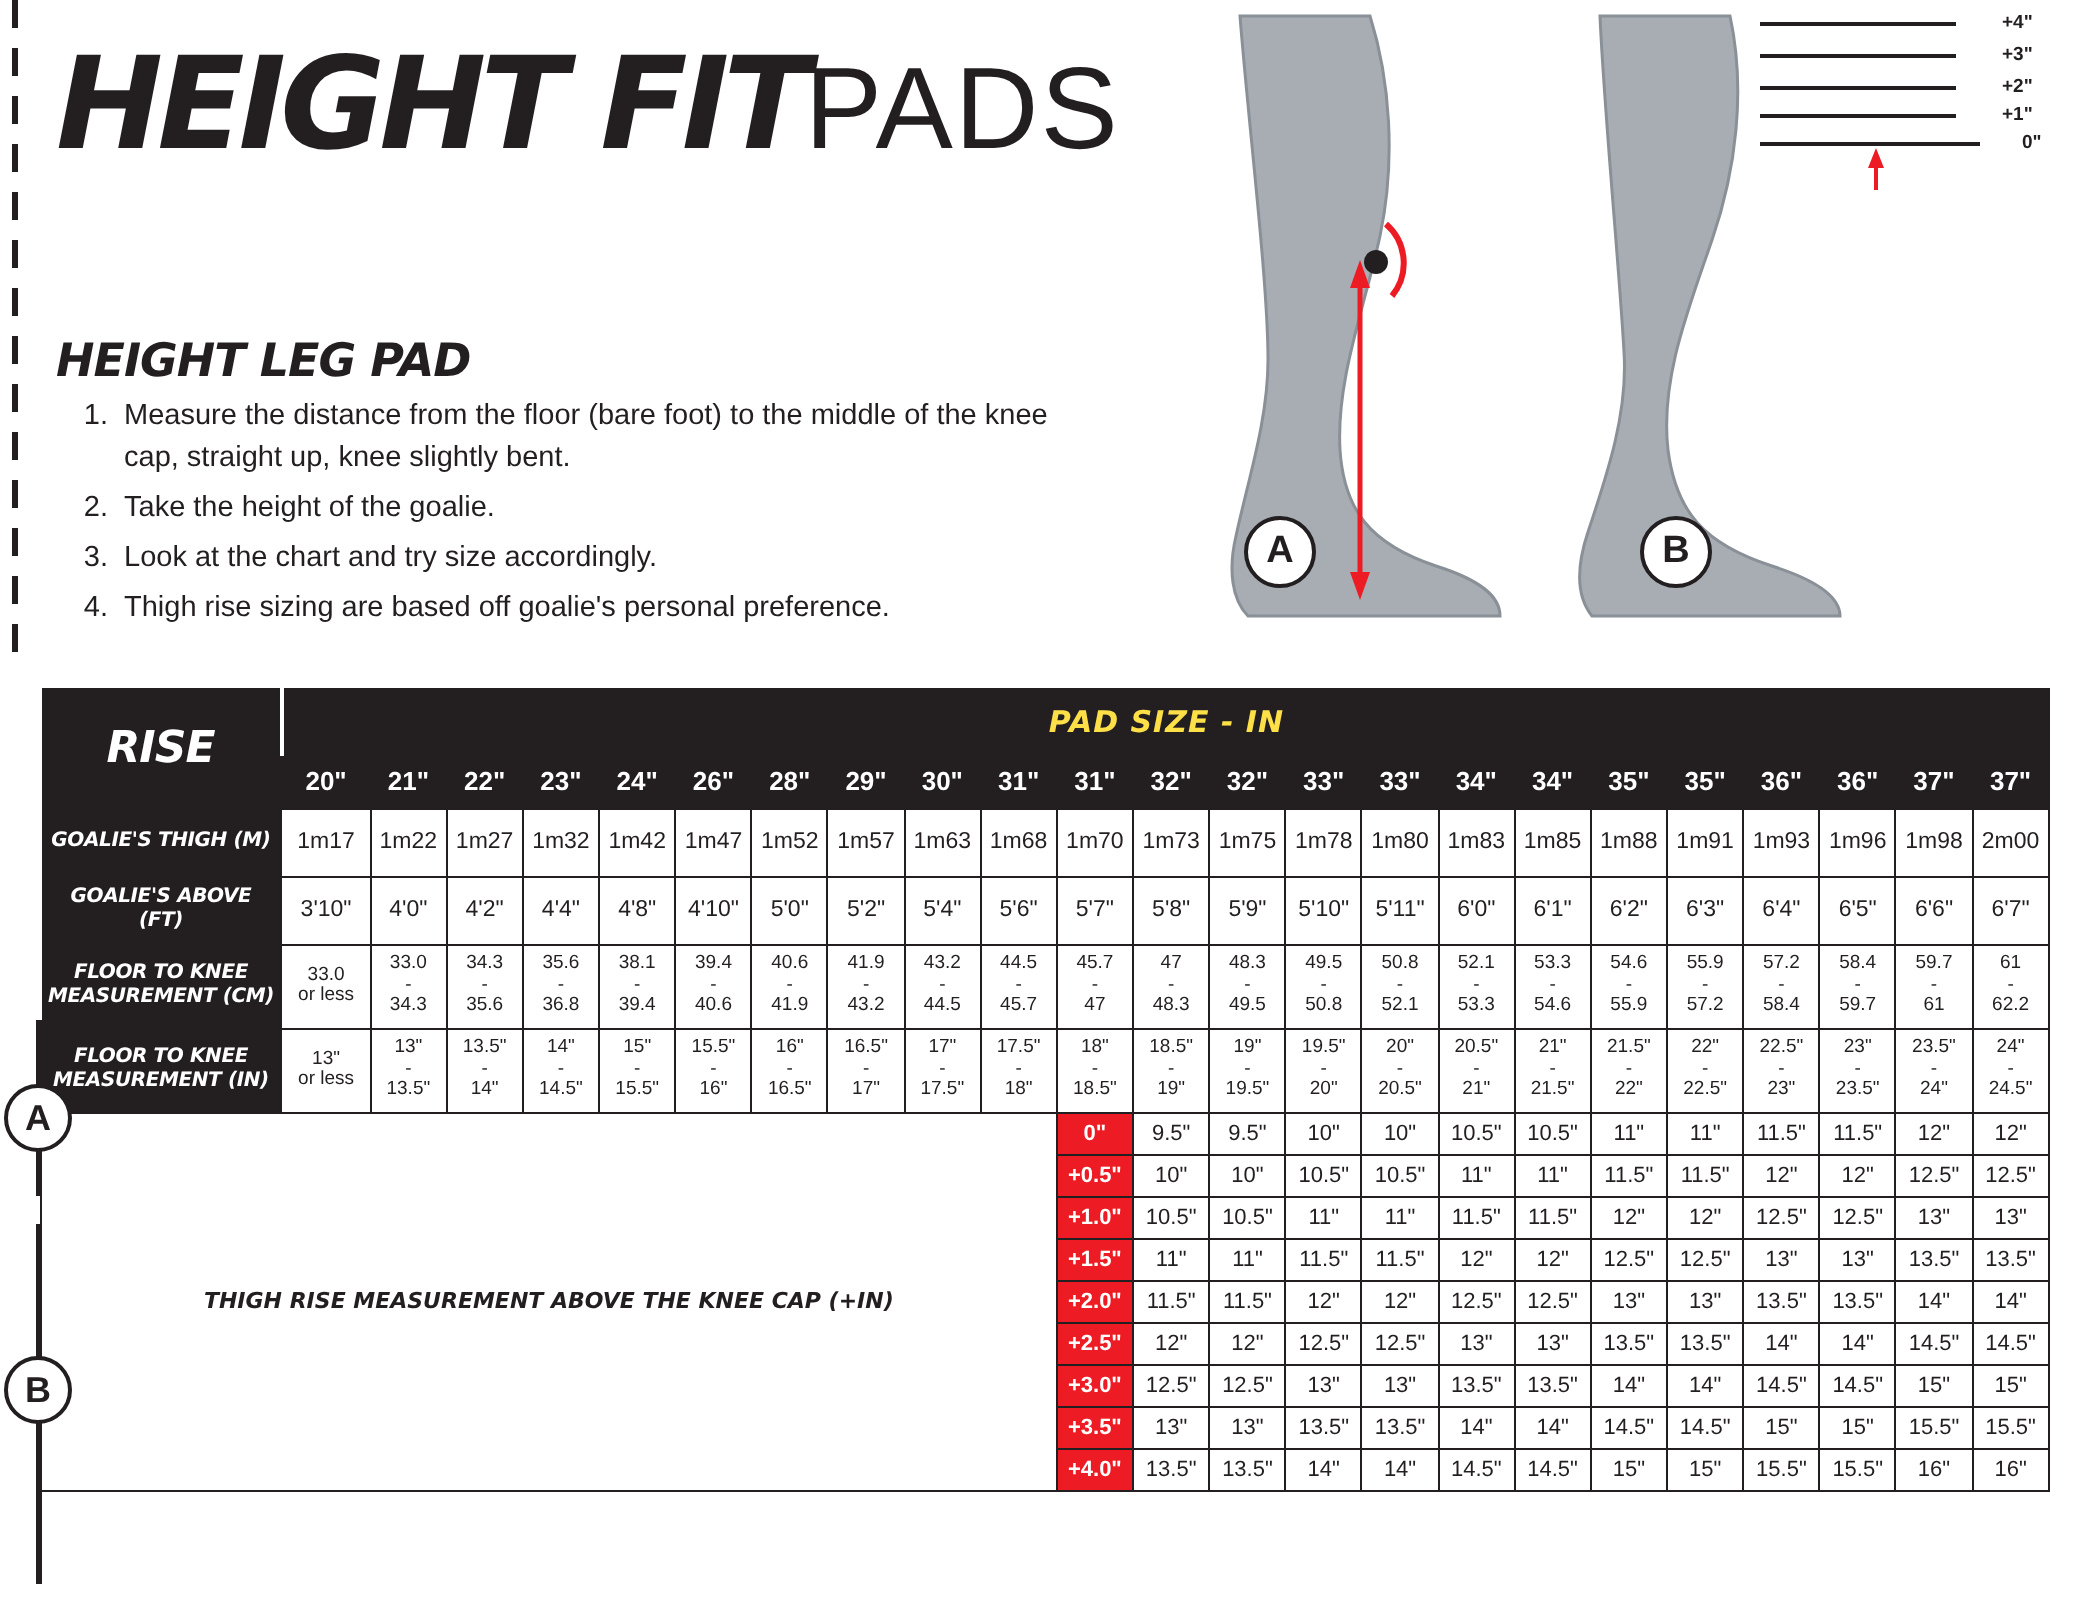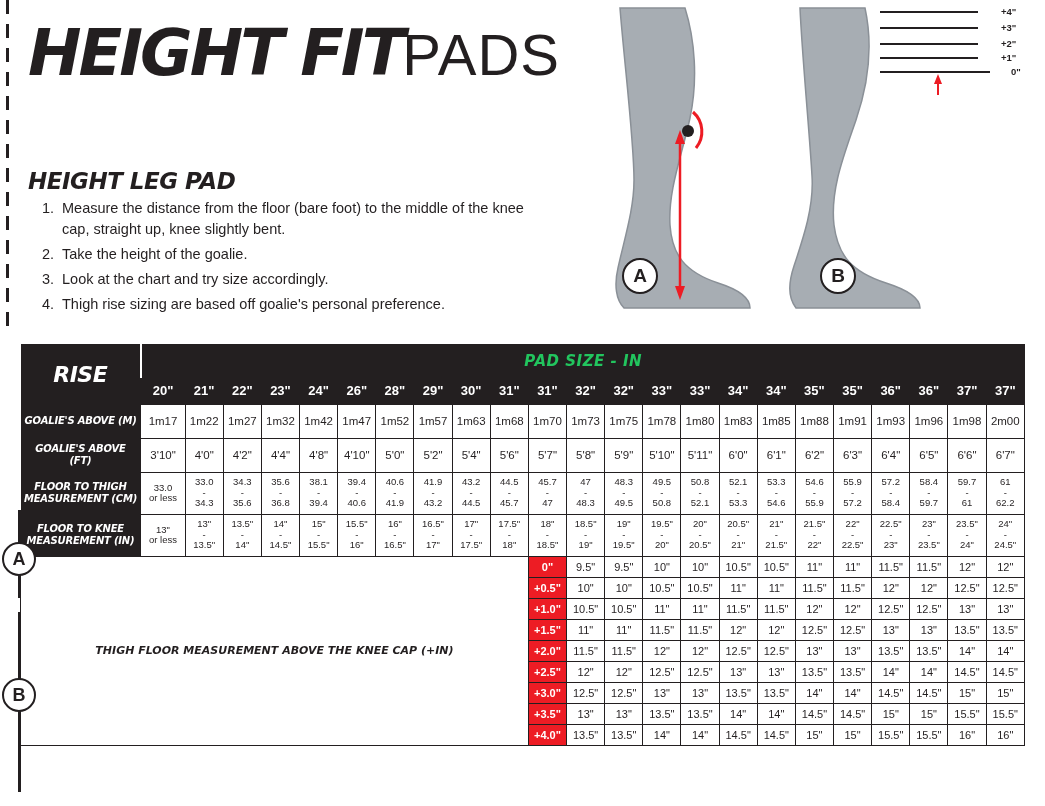--- a/index.html
+++ b/index.html
@@ -56,21 +56,21 @@
 
   
   .chart { position: absolute; left: 20px; top: 344px; width: 1005px; height: 450px; }
   table { border-collapse: collapse; width: 1005px; table-layout: fixed; }
   td, th { padding: 0; text-align: center; vertical-align: middle; }
   .pads-cell {
     background: #231f20; color: #fff; font-weight: 900; font-style: italic;
     font-family: "DejaVu Sans", sans-serif; font-size: 22px; letter-spacing: -0.5px;
   }
   .padsize-head {
-    background: #231f20; color: #22c55e; font-weight: 900; font-style: italic;
+    background: #231f20; color: #fde047; font-weight: 900; font-style: italic;
     font-family: "DejaVu Sans", sans-serif; font-size: 15px; letter-spacing: 0.5px;
   }
   .sizehdr { background:#231f20; color:#fff; font-weight:700; font-size: 13px; height: 26px;}
   .rowlabel {
     background: #231f20; color: #fff; font-weight: 900; font-style: italic;
     font-family: "DejaVu Sans", sans-serif; font-size: 10px; line-height: 12px;
     padding: 2px 3px; letter-spacing: -0.2px;
   }
   .cell { border: 1px solid #231f20; font-size: 11.5px; height: 34px; background:#fff; }
   .cell.small { font-size: 9.5px; line-height: 10.5px; }
@@ -194,21 +194,21 @@
       <td class="sizehdr">34"</td>
       <td class="sizehdr">35"</td>
       <td class="sizehdr">35"</td>
       <td class="sizehdr">36"</td>
       <td class="sizehdr">36"</td>
       <td class="sizehdr">37"</td>
       <td class="sizehdr">37"</td>
     </tr>
 
     <tr>
-      <td class="rowlabel">GOALIE'S ABOVE (M)</td>
+      <td class="rowlabel">GOALIE'S THIGH (M)</td>
       <td class="cell">1m17</td>
       <td class="cell">1m22</td>
       <td class="cell">1m27</td>
       <td class="cell">1m32</td>
       <td class="cell">1m42</td>
       <td class="cell">1m47</td>
       <td class="cell">1m52</td>
       <td class="cell">1m57</td>
       <td class="cell">1m63</td>
       <td class="cell">1m68</td>
@@ -248,21 +248,21 @@
       <td class="cell">6'1"</td>
       <td class="cell">6'2"</td>
       <td class="cell">6'3"</td>
       <td class="cell">6'4"</td>
       <td class="cell">6'5"</td>
       <td class="cell">6'6"</td>
       <td class="cell">6'7"</td>
     </tr>
 
     <tr>
-      <td class="rowlabel">FLOOR TO THIGH MEASUREMENT (CM)</td>
+      <td class="rowlabel">FLOOR TO KNEE MEASUREMENT (CM)</td>
       <td class="cell small tall">33.0<br>or less</td>
       <td class="cell small tall">33.0<br>-<br>34.3</td>
       <td class="cell small tall">34.3<br>-<br>35.6</td>
       <td class="cell small tall">35.6<br>-<br>36.8</td>
       <td class="cell small tall">38.1<br>-<br>39.4</td>
       <td class="cell small tall">39.4<br>-<br>40.6</td>
       <td class="cell small tall">40.6<br>-<br>41.9</td>
       <td class="cell small tall">41.9<br>-<br>43.2</td>
       <td class="cell small tall">43.2<br>-<br>44.5</td>
       <td class="cell small tall">44.5<br>-<br>45.7</td>
@@ -303,21 +303,21 @@
       <td class="cell small tall">21.5"<br>-<br>22"</td>
       <td class="cell small tall">22"<br>-<br>22.5"</td>
       <td class="cell small tall">22.5"<br>-<br>23"</td>
       <td class="cell small tall">23"<br>-<br>23.5"</td>
       <td class="cell small tall">23.5"<br>-<br>24"</td>
       <td class="cell small tall">24"<br>-<br>24.5"</td>
     </tr>
 
     <tr class="riserow">
       <td class="thigh-note" rowspan="9" colspan="11" style="border:1px solid #231f20;">
-        <span>THIGH FLOOR MEASUREMENT ABOVE THE KNEE CAP (+IN)</span>
+        <span>THIGH RISE MEASUREMENT ABOVE THE KNEE CAP (+IN)</span>
       </td>
       <td class="riselbl">0"</td>
       <td class="cell" style="height:21px;">9.5"</td>
       <td class="cell" style="height:21px;">9.5"</td>
       <td class="cell" style="height:21px;">10"</td>
       <td class="cell" style="height:21px;">10"</td>
       <td class="cell" style="height:21px;">10.5"</td>
       <td class="cell" style="height:21px;">10.5"</td>
       <td class="cell" style="height:21px;">11"</td>
       <td class="cell" style="height:21px;">11"</td>

